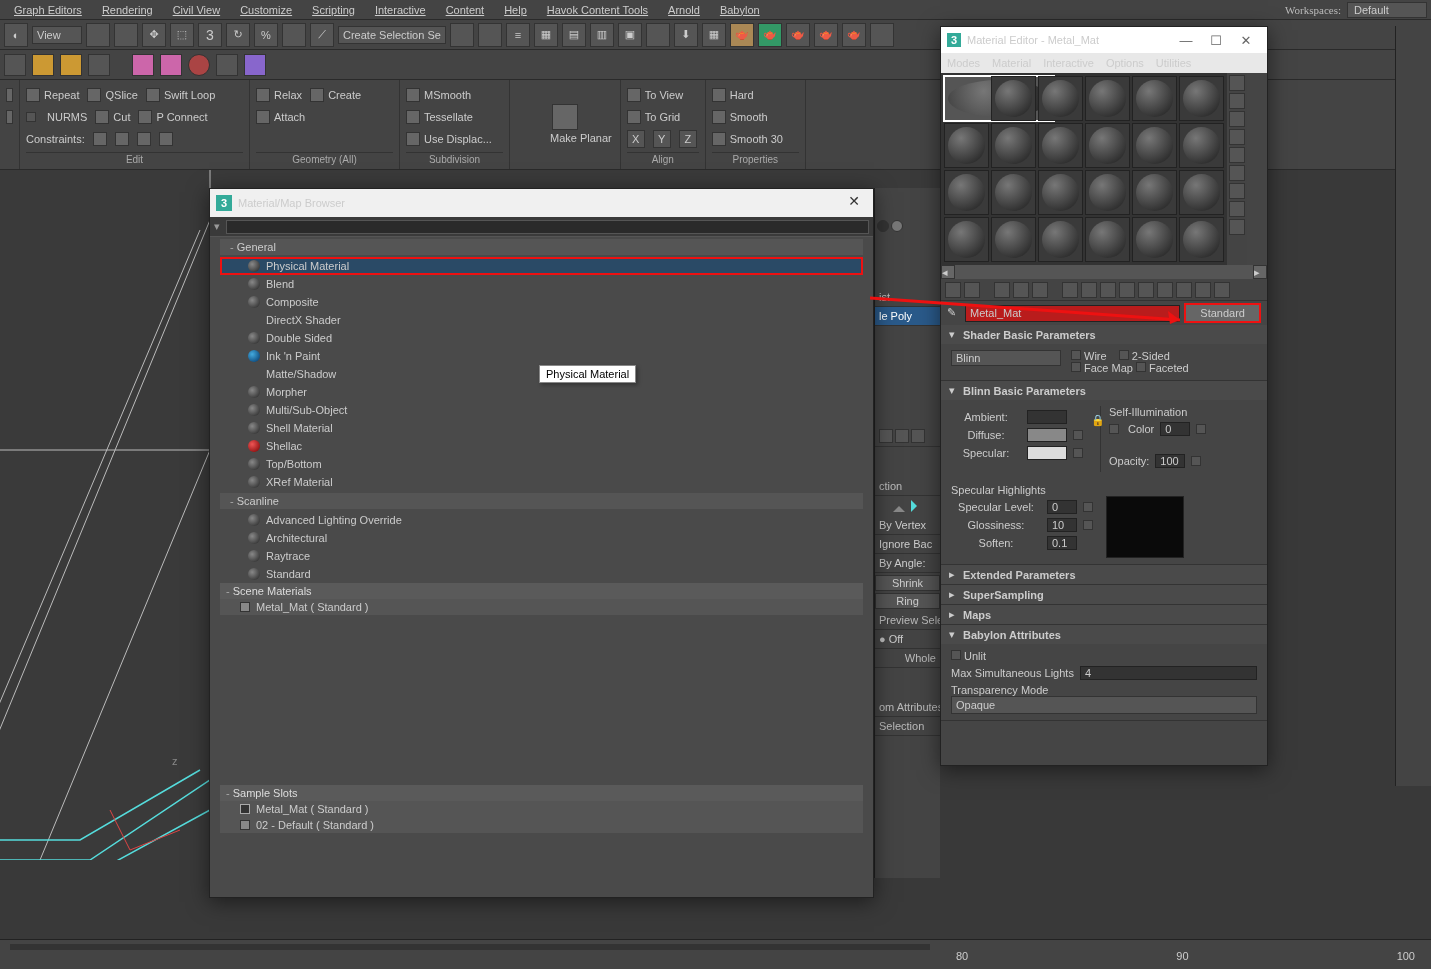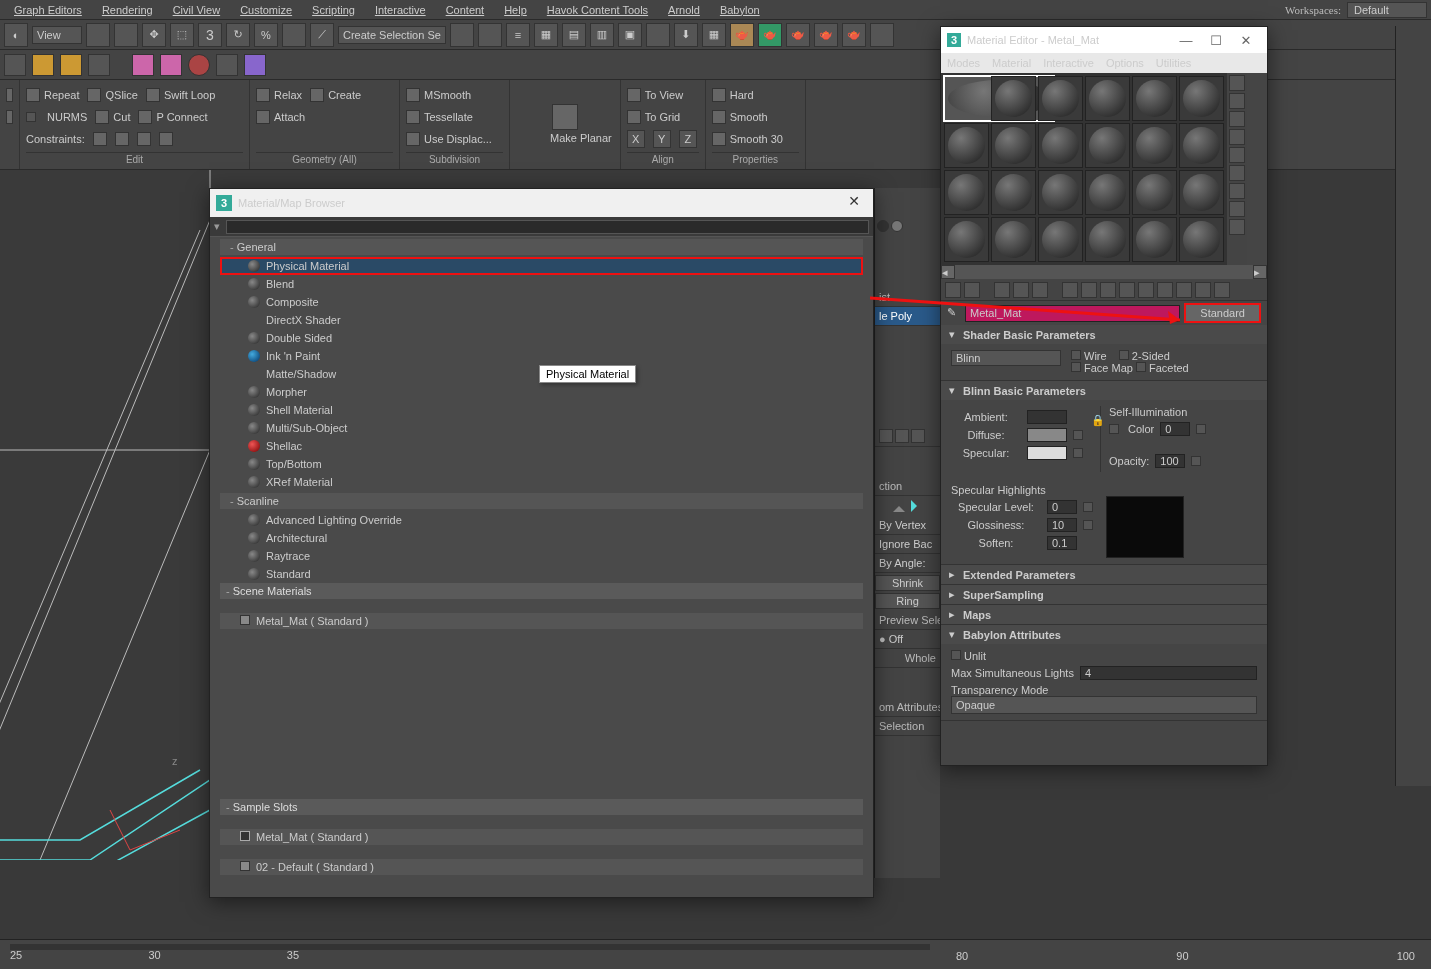--- a/index.html
+++ b/index.html
@@ -55,21 +55,21 @@
 .browser .sechead { background:#5a5a5a; padding:2px 6px; color:#ddd; cursor:default; }
 .browser .sechead::before { content:"- "; color:#aaa; }
 .browser .subhead { background:#555; padding:2px 10px; margin:2px 0;}
 .browser .subhead::before { content:"- "; color:#aaa; }
 .browser .item { padding:2px 6px 2px 28px; display:flex; align-items:center; gap:6px; cursor:default; height:18px;}
 .browser .item .ball { width:12px; height:12px; border-radius:50%; background: radial-gradient(circle at 35% 35%, #888, #222); flex:none;}
 .browser .item .ball.blue { background: radial-gradient(circle at 35% 35%, #4ad, #036);}
 .browser .item .ball.red { background: radial-gradient(circle at 35% 35%, #e55, #700);}
 .browser .item.hl { background:#2a4a66; border:2px solid #e11; padding-left:26px;}
 .browser .tooltip { position:absolute; left:329px; top:128px; background:#fff; color:#000; border:1px solid #888; padding:2px 6px; box-shadow:2px 2px 4px rgba(0,0,0,.3); }
-.browser .scitem { background:#555; padding:2px 6px 2px 20px; display:flex; gap:6px; margin-top:14px;}
+.browser .scitem { background:#555; padding:2px 6px 2px 20px; display:flex; align-items:center; gap:6px; margin-top:0;}
 .browser .scitem .sq { width:10px; height:10px; background:#888; border:1px solid #333;}
 
 
 .rightpanel { position:absolute; left:874px; top:188px; width:66px; height:690px; background:#444; border-left:1px solid #222; }
 .rightpanel .row { padding:3px 4px; border-bottom:1px solid #333; color:#bbb; white-space:nowrap; overflow:hidden;}
 .rightpanel .btn { background:#555; border:1px solid #333; padding:1px 3px; text-align:center; margin:2px 0;}
 .triangles { display:flex; gap:6px; justify-content:center; padding:4px 0;}
 .tri1 { width:0; height:0; border:6px solid transparent; }
 
 
@@ -84,21 +84,21 @@
 .meditor .slot.sel { border:1px solid #fff; outline:1px solid #fff;}
 .meditor .slot .sphere { position:absolute; inset:3px; border-radius:50%; background: radial-gradient(circle at 35% 30%, #777, #1a1a1a);}
 .meditor .sidetools { width:20px; background:#444; display:flex; flex-direction:column; gap:2px; padding:2px;}
 .meditor .sidetools .st { width:16px; height:16px; background:#555; border:1px solid #333;}
 .meditor .scrollrow { height:14px; background:#555; display:flex;}
 .meditor .scrollrow .arr { width:14px; background:#666; border:1px solid #333;}
 .meditor .toolrow { height:22px; background:#444; display:flex; align-items:center; gap:3px; padding:0 4px; border-bottom:1px solid #333;}
 .meditor .toolrow .tb { width:16px; height:16px; background:#555; border:1px solid #333;}
 .meditor .namerow { height:24px; display:flex; align-items:center; gap:4px; padding:0 6px;}
 .meditor .namerow .pick { width:14px; height:14px; }
-.meditor .namerow input { flex:1; background:#be185d; border:1px solid #222; color:#ccc; padding:1px 4px; height:17px; }
+.meditor .namerow input { flex:1; background:#b91c1c; border:1px solid #222; color:#ccc; padding:1px 4px; height:17px; }
 .meditor .namerow .typebtn { background:#666; border:2px solid #e11; padding:2px 14px; }
 .meditor .rollup { border-bottom:1px solid #333; }
 .meditor .rhead { background:#4a4a4a; padding:3px 8px; display:flex; align-items:center; gap:6px;}
 .meditor .rhead .car { width:8px; }
 .meditor .rbody { padding:6px 10px; background:#454545;}
 .meditor .field { display:flex; align-items:center; gap:6px; margin:4px 0;}
 .meditor .field .lbl { min-width:70px; text-align:center;}
 .meditor .swatch { width:40px; height:14px; background:#888; border:1px solid #222;}
 .meditor .swatch.dark { background:#333;}
 .meditor .swatch.white { background:#ddd;}
@@ -369,30 +369,20 @@
   <div class="row">Preview Select</div>
   <div class="row">● <span>Off</span></div>
   <div class="row" style="text-align:right;">Whole</div>
   <div style="height:30px;"></div>
   <div class="row">om Attributes</div>
   <div class="row">Selection</div>
 </div>
 
 <div class="timeline">
   <div class="slider"></div>
-  <div class="ticks">
-    <span>25</span>
-    <span>30</span>
-    <span>35</span>
-    <span></span>
-      <span></span>
-      <span></span>
-      <span></span>
-      <span></span>
-  </div>
 </div>
 
 <div class="timeline2">
   <div class="ticklabels">
     <span>80</span>
     <span>90</span>
     <span>100</span>
   </div>
 </div>
 
@@ -435,25 +425,25 @@
     <div class="item">
         <span style="width:12px;"></span>
         <span>Matte/Shadow</span>
       </div>
     <div class="item">
         <span class="ball"></span>
         <span>Morpher</span>
       </div>
     <div class="item">
         <span class="ball"></span>
+        <span>Multi/Sub-Object</span>
+      </div>
+    <div class="item">
+        <span class="ball"></span>
         <span>Shell Material</span>
-      </div>
-    <div class="item">
-        <span class="ball"></span>
-        <span>Multi/Sub-Object</span>
       </div>
     <div class="item">
         <span class="ball red"></span>
         <span>Shellac</span>
       </div>
     <div class="item">
         <span class="ball"></span>
         <span>Top/Bottom</span>
       </div>
     <div class="item">

